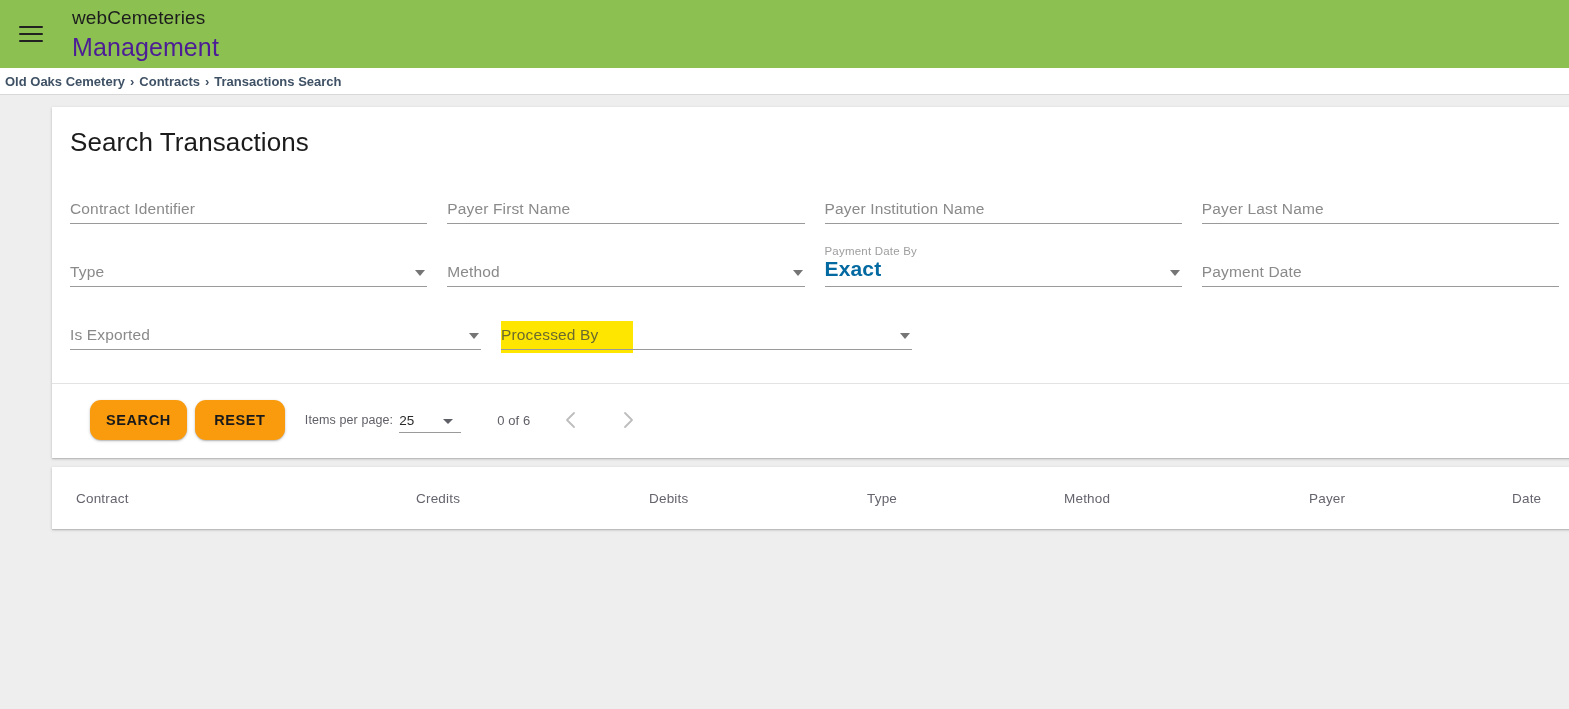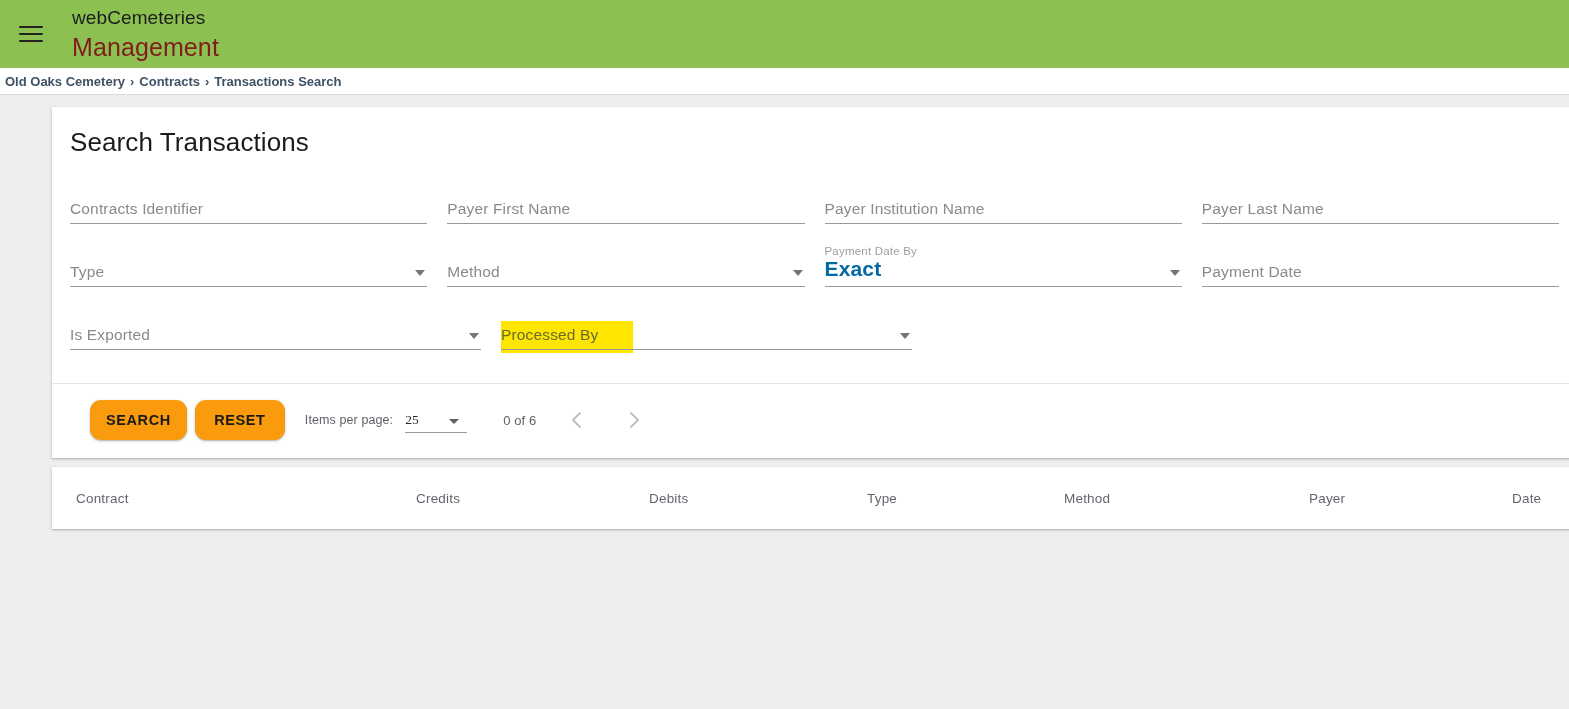--- a/index.html
+++ b/index.html
@@ -44,21 +44,21 @@
     line-height: 1.05;
   }
   .brand-top {
     font-size: 19px;
     color: #1c1c1c;
     font-weight: 400;
     letter-spacing: 0.1px;
   }
   .brand-main {
     font-size: 25px;
-    color: #7f1d1d;
+    color: #4c1d95;
     font-weight: 500;
     letter-spacing: 0.1px;
     margin-top: 6px;
   }
 
   
   .breadcrumb-bar {
     height: 27px;
     background: #ffffff;
     display: flex;
@@ -217,25 +217,24 @@
     display: flex;
     align-items: center;
     margin-left: 20px;
     color: #6b6b73;
     font-size: 12.5px;
     letter-spacing: 0.1px;
   }
   .pg-label { color: #5f5f67; }
   .pg-select {
     position: relative;
-    margin-left: 12px;
+    margin-left: 6px;
     width: 62px;
     height: 26px;
     cursor: pointer;
-    font-family: Liberation Serif, serif;
   }
   .pg-select .pg-val {
     position: absolute;
     left: 0;
     bottom: 5px;
     font-size: 13.5px;
     color: #2a2a2a;
   }
   .pg-select .pg-caret {
     position: absolute;
@@ -315,21 +314,21 @@
 <div class="page">
 
   <div class="card search-card">
 
     <div class="card-title">Search Transactions</div>
 
     <div class="fields">
 
       <div class="field-row">
         <div class="field w-col">
-          <div class="placeholder">Contracts Identifier</div>
+          <div class="placeholder">Contract Identifier</div>
           <div class="underline"></div>
         </div>
         <div class="field w-col">
           <div class="placeholder">Payer First Name</div>
           <div class="underline"></div>
         </div>
         <div class="field w-col">
           <div class="placeholder">Payer Institution Name</div>
           <div class="underline"></div>
         </div>

